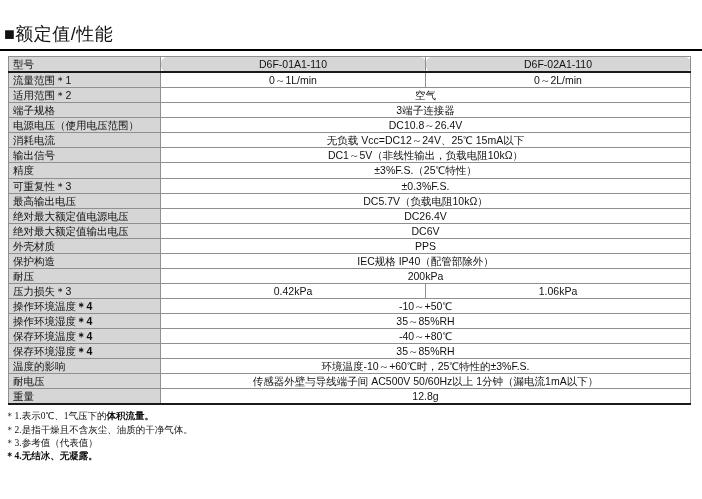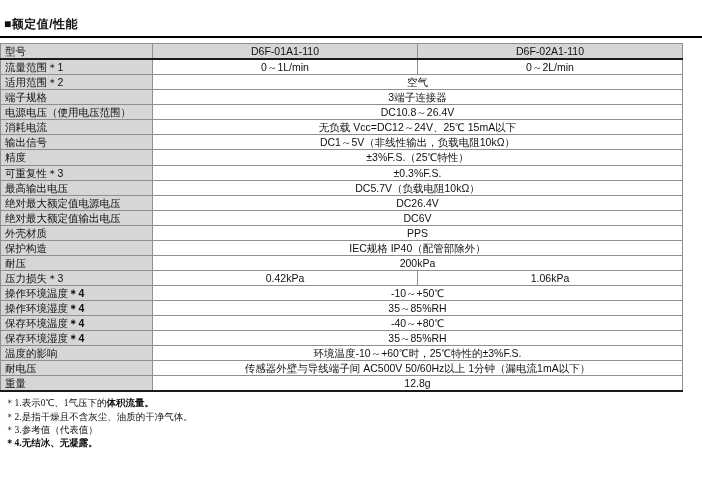--- a/index.html
+++ b/index.html
@@ -1,29 +1,29 @@
 <!DOCTYPE html>
 <html><head>
 <meta charset="utf-8">
 <style>
   html,body{margin:0;padding:0;background:#ffffff;width:702px;
     font-family:"Liberation Sans",sans-serif;color:#111;}
   .page{width:702px;height:499px;overflow:hidden;position:relative;background:#fff;}
-  .title{font-size:12px;font-weight:bold;padding:16px 0 3px 4px;letter-spacing:.5px;}
+  .title{font-size:18px;font-weight:normal;padding:22px 0 3px 4px;letter-spacing:.5px;}
   .title-rule{height:2px;background:#000;width:702px;margin-bottom:5px;}
-  table.spec{border-collapse:collapse;width:682px;
+  table.spec{border-collapse:collapse;margin-left:8px;width:682px;
     border:1px solid #444;table-layout:fixed;padding-left:40px;}
   table.spec th,table.spec td{border:1px solid #8f8f8f;font-size:10.5px;
     line-height:1.15;padding:1px 4px;overflow:hidden;white-space:nowrap;}
   col.c-label{width:152px;}
   col.c-val{width:265px;}
   th.lbl{background:#d6d6d6;text-align:left;font-weight:normal;padding-left:5px;}
   tr.hdr th{background:#d6d6d6;font-weight:normal;}
   tr.hdr{border-bottom:2px solid #1a1a1a;}
-  tr.hdr th.model{font-family:"Liberation Sans",sans-serif;}
+  tr.hdr th.model{font-family:"Liberation Sans",sans-serif;border-radius:6px;}
   td.val{text-align:center;font-family:Liberation Sans, sans-serif;}
   td.val .ln{display:block;}
   tr.last{border-bottom:2px solid #1a1a1a;}
   .mk{letter-spacing:0;}
   .mk4{font-weight:bold;}
   .footnotes{margin:5px 0 0 5px;font-family:"Liberation Serif",serif;
     font-size:9.5px;line-height:1.4;color:#111;}
   .footnotes .b{font-weight:bold;}
 </style>
 </head>

